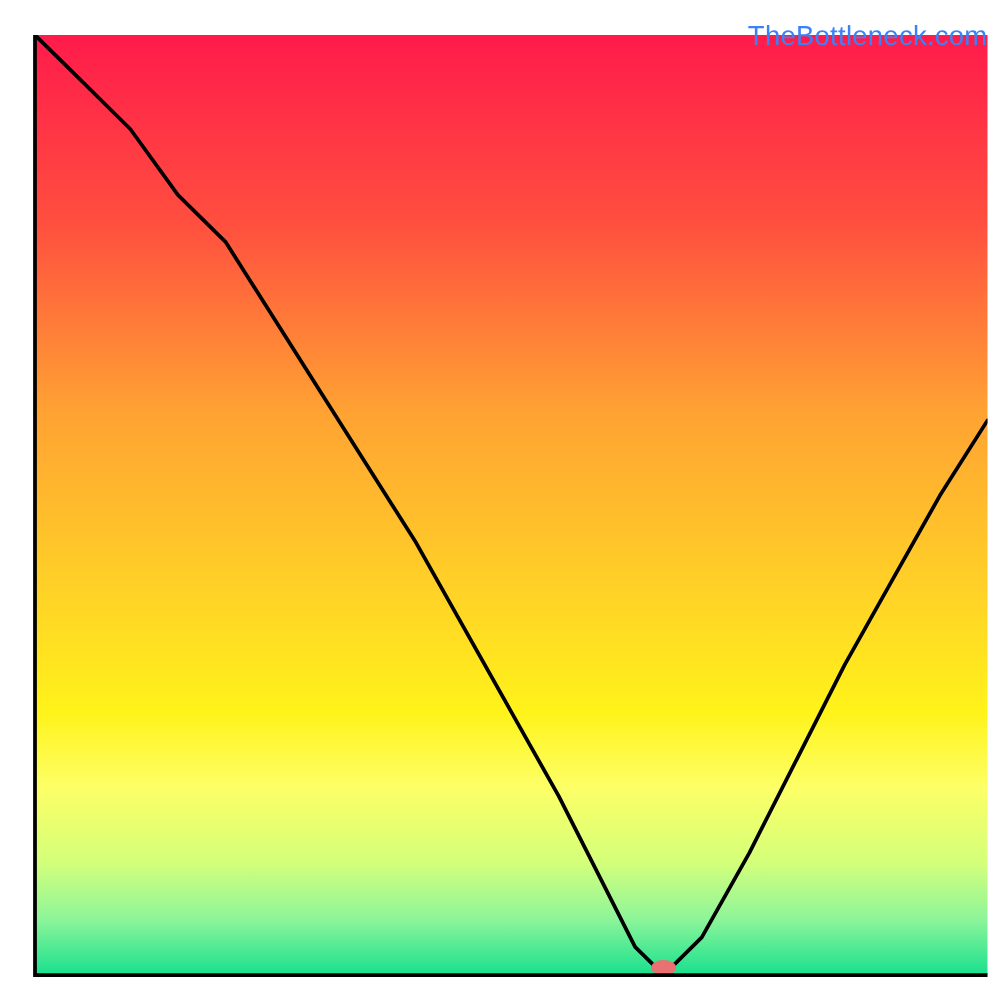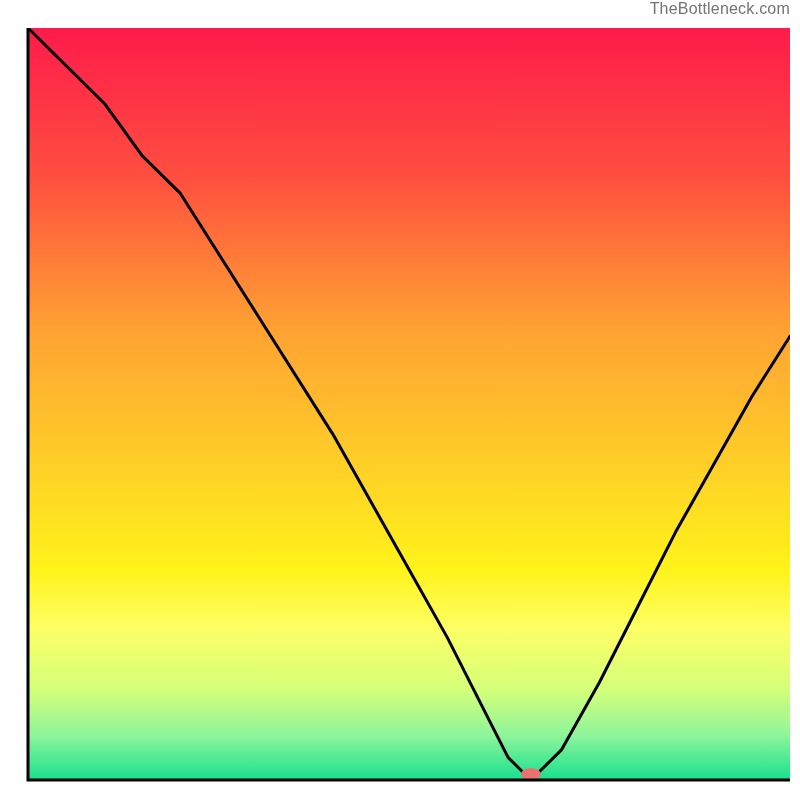--- a/index.html
+++ b/index.html
@@ -11,24 +11,24 @@
     font-family: Arial, Helvetica, sans-serif;
     background: #fff;
   }
   .chart-container {
     position: relative;
     width: 800px;
     height: 800px;
   }
   .watermark {
     position: absolute;
-    top: 0;
+    top: 16px;
     right: 10px;
-    color: #737373;
-    font-size: 16px;
+    color: #3b82f6;
+    font-size: 22px;
     letter-spacing: 0.2px;
     z-index: 3;
     user-select: none;
   }
   svg {
     position: absolute;
     top: 0;
     left: 0;
   }
 </style>

